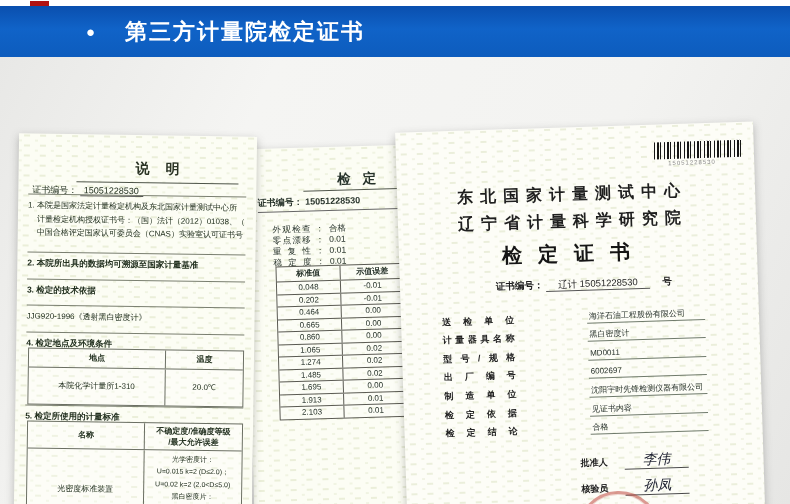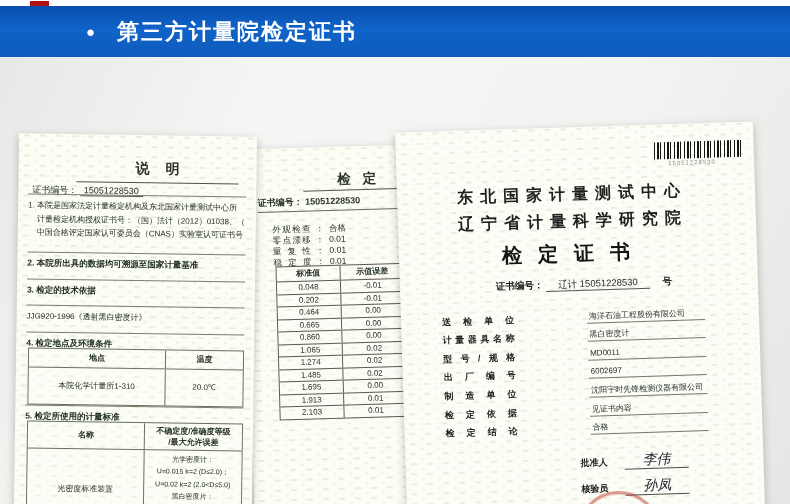--- a/index.html
+++ b/index.html
@@ -4,21 +4,21 @@
 <style>
   html,body{margin:0;padding:0;background:#fff;}
   .page{position:relative;width:790px;height:504px;background:#fff;overflow:hidden;
         font-family:"Liberation Sans",sans-serif;color:#222;}
   
   .red-chip{position:absolute;left:30px;top:1px;width:19px;height:12px;background:#b11212;}
   .header-bar{position:absolute;left:0;top:6px;width:790px;height:51px;
         background:linear-gradient(180deg,#0a4fae 0%,#1063c8 45%,#0d5cbd 100%);
         display:flex;align-items:center;}
   .header-bullet{color:#fff;font-size:15px;margin-left:86px;line-height:1;}
-  .header-title{color:#fff;font-size:22px;font-weight:bold;margin-left:22px;letter-spacing:2px;}
+  .header-title{color:#fff;font-size:22px;font-weight:bold;margin-left:30px;letter-spacing:2px;}
   
   .photo-area{position:absolute;left:0;top:57px;width:790px;height:447px;overflow:hidden;
         background:linear-gradient(115deg,#e8e8e6 0%,#f5f5f3 28%,#f3f3f1 65%,#e6e6e4 100%);}
   .paper{position:absolute;background-color:#fcfdf4;overflow:hidden;
         background-image:
           radial-gradient(ellipse 7px 3px at 8px 2px,rgba(148,168,84,.17) 46%,transparent 48%),
           radial-gradient(ellipse 7px 3px at 0px 7px,rgba(148,168,84,.11) 46%,transparent 48%);
         background-size:16px 10px;
         box-shadow:0 3px 9px rgba(70,70,70,.35);}
   

